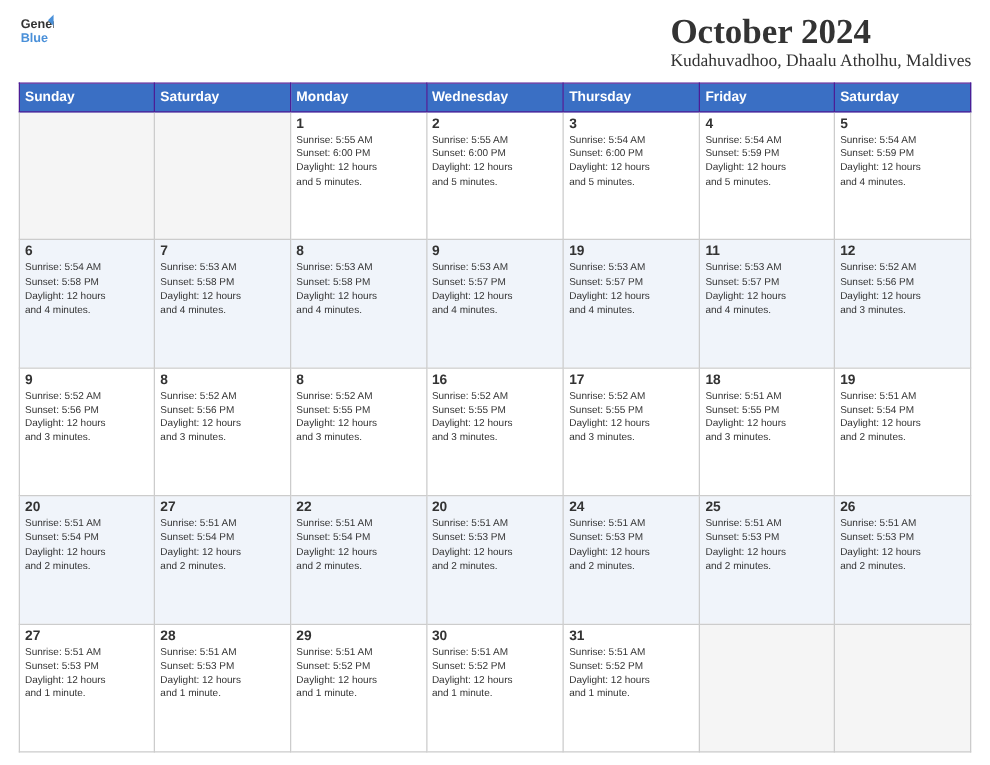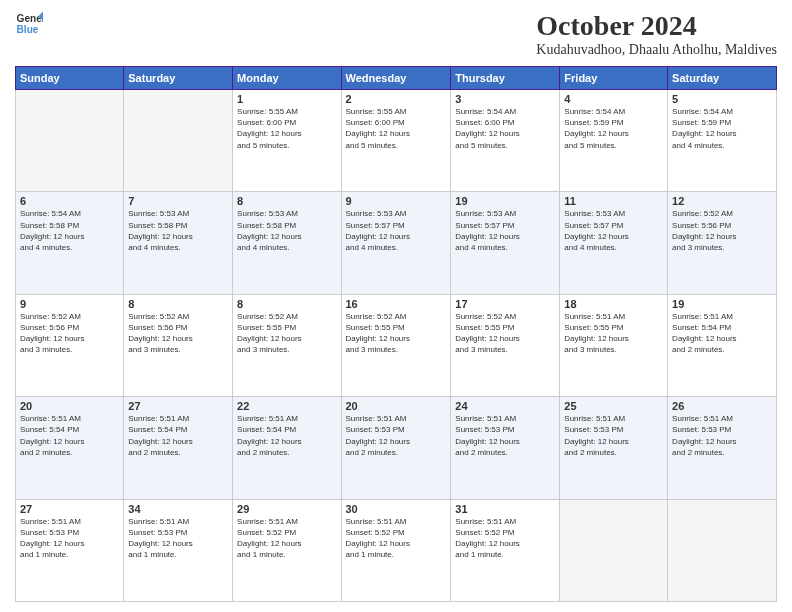--- a/index.html
+++ b/index.html
@@ -320,21 +320,21 @@
         </tr>
         <tr class="row-odd">
           <td>
             <span class="day-num">27</span>
             <div class="day-info" style="white-space: pre-line;">Sunrise: 5:51 AM
 Sunset: 5:53 PM
 Daylight: 12 hours
 and 1 minute.</div>
           </td>
           <td>
-            <span class="day-num">34</span>
+            <span class="day-num">28</span>
             <div class="day-info" style="white-space: pre-line;">Sunrise: 5:51 AM
 Sunset: 5:53 PM
 Daylight: 12 hours
 and 1 minute.</div>
           </td>
           <td>
             <span class="day-num">29</span>
             <div class="day-info" style="white-space: pre-line;">Sunrise: 5:51 AM
 Sunset: 5:52 PM
 Daylight: 12 hours

